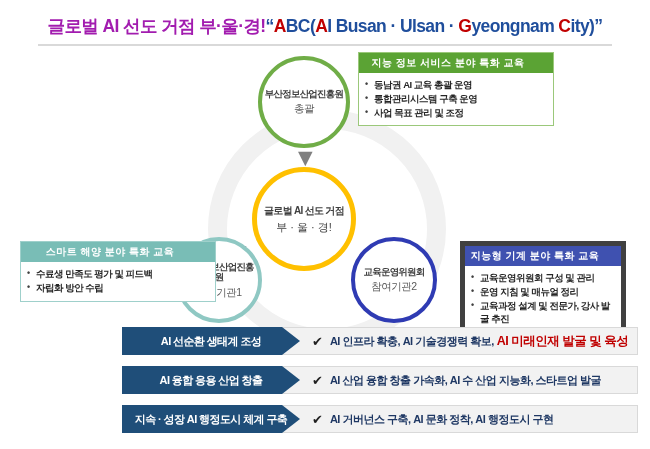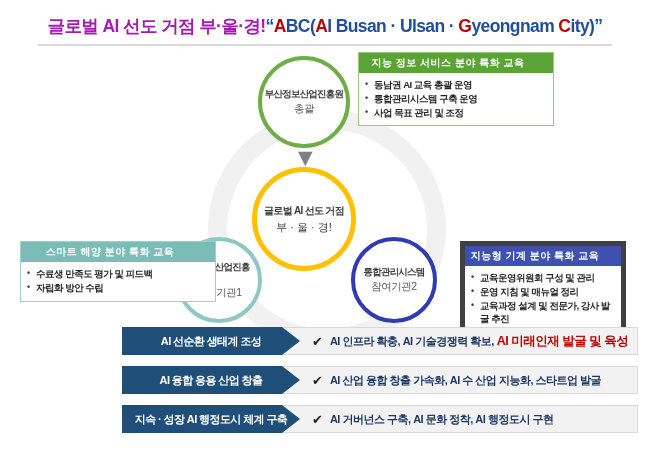--- a/index.html
+++ b/index.html
@@ -57,20 +57,21 @@
 
   .node {
     position: absolute;
     border-radius: 50%;
     box-sizing: border-box;
     display: flex;
     flex-direction: column;
     align-items: center;
     justify-content: center;
     background: #ffffff;
+    text-align: center;
   }
   .node .n-org {
     font-size: 9.5px;
     font-weight: bold;
     color: #404040;
     letter-spacing: -0.8px;
     line-height: 1.1;
   }
   .node .n-role {
     font-size: 10.5px;
@@ -273,21 +274,21 @@
 
   <div class="arrow" id="arrow-left">➤</div>
   <div class="arrow" id="arrow-right">➤</div>
 
   <div class="node" id="node-left">
     <div class="n-org">울산정보산업진흥원</div>
     <div class="n-role">참여기관1</div>
   </div>
 
   <div class="node" id="node-right">
-    <div class="n-org">통합관리시스템</div>
+    <div class="n-org">교육운영위원회</div>
     <div class="n-role">참여기관2</div>
   </div>
 
   <div class="callout" id="callout-green">
     <div class="c-head">지능 정보 서비스 분야 특화 교육</div>
     <div class="c-body">
       <div class="c-item">
         <span class="bullet">•</span>
         <span>동남권 AI 교육 총괄 운영</span>
       </div>

